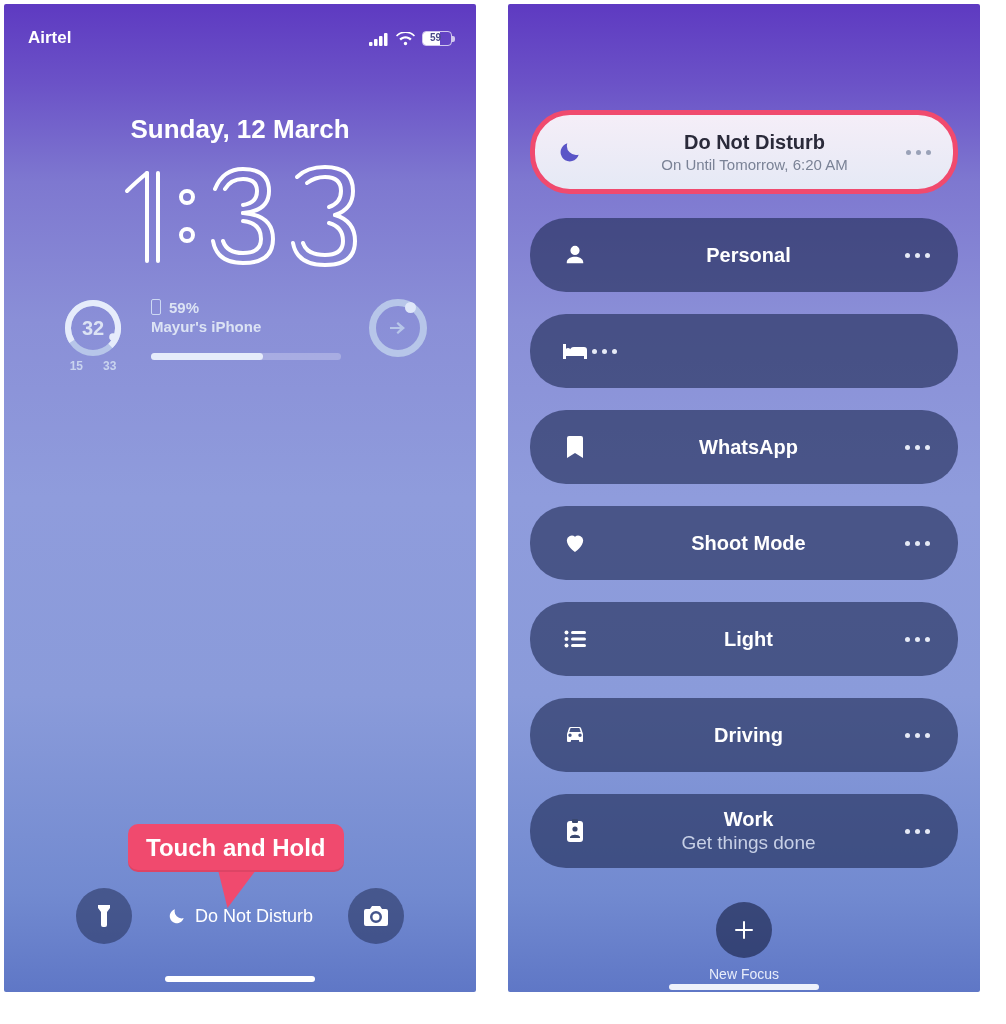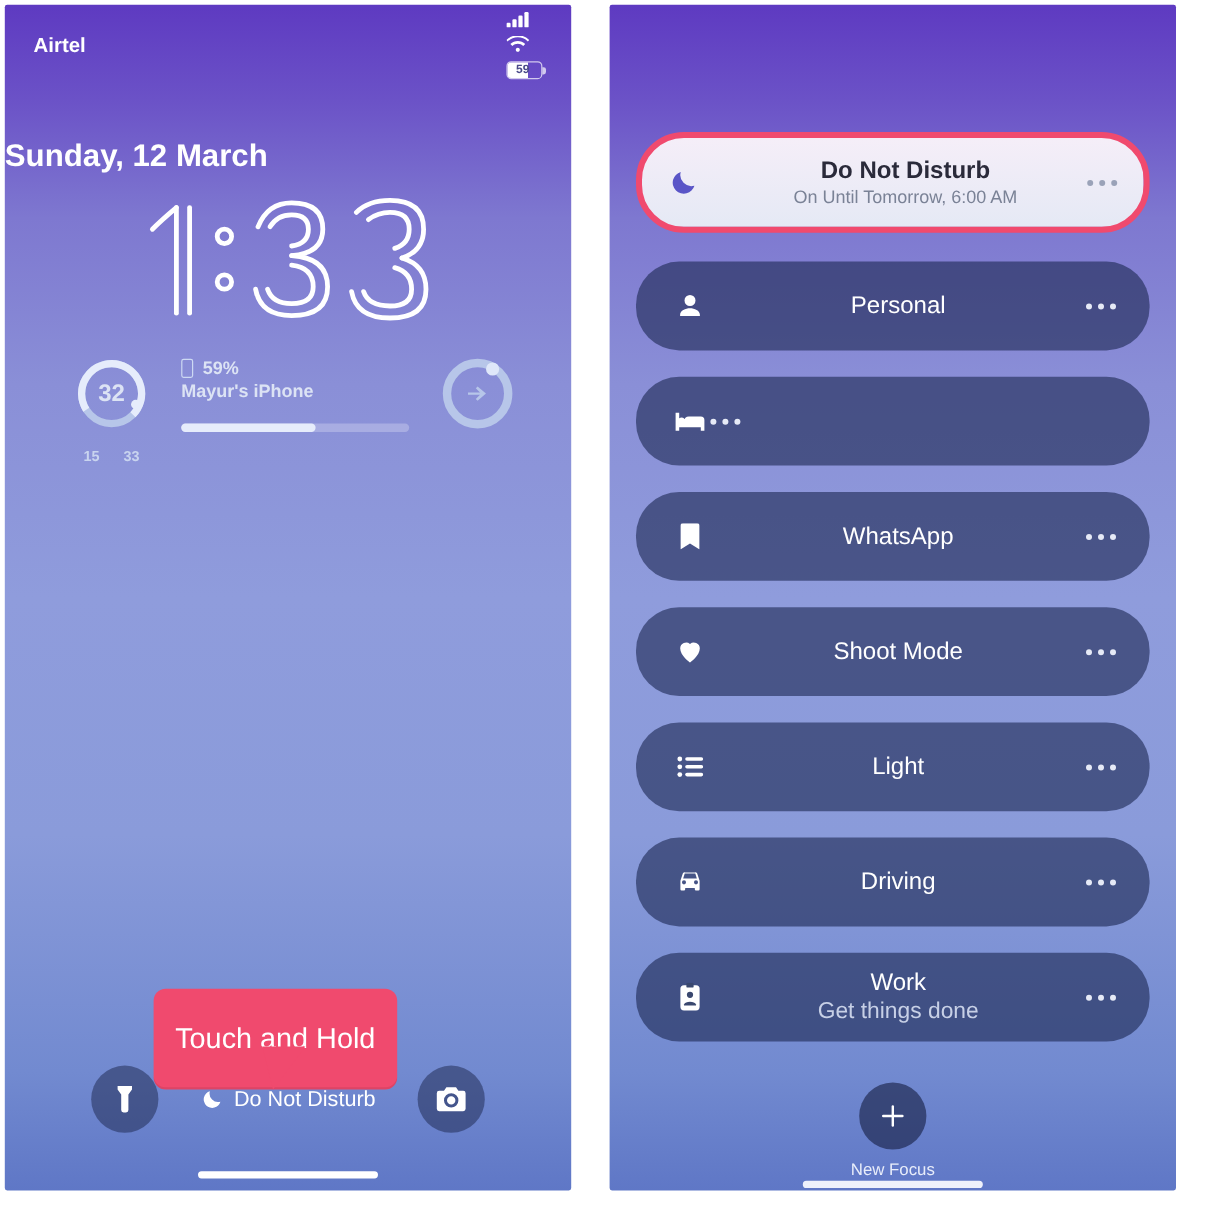--- a/index.html
+++ b/index.html
@@ -20,67 +20,67 @@
     overflow: hidden;
     background: linear-gradient(180deg, #5e3ac1 0%, #6b52c7 8%, #7e78d0 18%, #8a8fd7 32%, #8f9cdc 50%, #8a9bda 70%, #728ad0 90%, #5f77c6 100%);
   }
   
   .status-bar {
     position: absolute; top: 0; left: 0; right: 0;
     height: 50px; padding: 18px 24px 0;
     display: flex; justify-content: space-between; align-items: center;
     color: #fff; font-size: 17px; font-weight: 600;
   }
-  .status-right { display: flex; align-items: flex-start; gap: 7px; flex-direction: column; }
+  .status-right { display: flex; align-items: flex-end; gap: 7px; }
   .signal-icon, .wifi-icon { fill: #fff; }
   .battery {
     display: flex; align-items: center;
     border: 1.2px solid rgba(255,255,255,0.7); border-radius: 4px;
     width: 30px; height: 15px; position: relative;
   }
   .battery::after { content:""; position:absolute; right:-3.5px; top:4px; width:2.2px; height:6px; background:rgba(255,255,255,0.7); border-radius:0 2px 2px 0; }
   .battery-fill { height:100%; background:#fff; border-radius:3px 0 0 3px; width:59%; }
   .battery-txt { position:absolute; left:7px; top:0.5px; font-size:10px; font-weight:700; color:#4a4a8a; mix-blend-mode:normal; }
 
   .date {
     margin-top: 110px;
-    color: #fff; font-size: 26px; font-weight: 600;
+    text-align: center; color: #fff; font-size: 26px; font-weight: 600;
   }
   .clock {
     text-align: center; color: #fff; font-size: 118px; line-height: 1;
     font-weight: 300; letter-spacing: 2px; margin-top: 6px; font-family: "Helvetica Neue";
     height: 130px; display:flex; justify-content:center; align-items:center; gap:4px;
   }
   .clock svg { display:block; }
 
   .widget-row {
     margin-top: 18px;
     display: flex; align-items: flex-start; justify-content: center; gap: 18px;
     color: #dce3f4; font-size: 15px; font-weight: 600;
   }
   .weather-widget { display:flex; flex-direction:column; align-items:center; width:80px; }
   .weather-ring { width:58px; height:58px; position:relative; }
   .weather-ring svg { position:absolute; inset:0; }
   .weather-temp { position:absolute; inset:0; display:flex; align-items:center; justify-content:center; font-size:20px; font-weight:700; color:#dce3f4; }
-  .weather-sub { font-size:12px; margin-top:16px; display:flex; gap:20px; color:#c9d4ef; }
+  .weather-sub { font-size:12px; margin-top:2px; display:flex; gap:20px; color:#c9d4ef; }
 
   .battery-widget { width:200px; text-align:left; }
   .battery-widget .line1 { display:flex; gap:8px; font-size:15px; }
   .phone-icon { display:inline-block; width:10px; height:16px; border:1.4px solid #cdd9f3; border-radius:2px; position:relative; }
   .battery-bar { margin-top:18px; width:190px; height:7px; background:rgba(255,255,255,0.25); border-radius:4px; position:relative; }
   .battery-bar-fill { height:100%; background:#e6ecfb; border-radius:4px; width:59%; }
 
   .arrow-widget { width:58px; height:58px; border-radius:50%; border:7px solid #b7c6e9; display:flex; align-items:center; justify-content:center; position:relative; }
   .arrow-widget::after { content:""; position:absolute; top:-4px; right:4px; width:11px; height:11px; background:#dfe7f9; border-radius:50%; }
   .arrow-widget svg { fill:#b7c6e9; }
 
   .callout {
     position:absolute; left:124px; top:820px;
-    background:#f04a6e; color:#fff; padding:28px 18px; border-radius:10px;
-    font-size:24px; font-weight:400;
+    background:#f04a6e; color:#fff; padding:10px 18px; border-radius:10px;
+    font-size:24px; font-weight:700;
     box-shadow: inset 0 -2px 0 rgba(0,0,0,0.08);
   }
   .callout-arrow {
     position:absolute; left:210px; top:868px; width:0; height:0;
     border-left:18px solid transparent; border-right:18px solid transparent;
     border-top:36px solid #f04a6e; transform:skewX(-14deg);
   }
 
   .bottom-row {
     position:absolute; bottom:48px; left:0; right:0;
@@ -117,21 +117,21 @@
   .pill {
     background: rgba(27,38,80,0.6);
     border-radius: 36px;
     height: 74px;
     display:flex; align-items:center; padding:0 28px;
     color:#fff;
   }
   .pill .icon-slot { width:34px; display:flex; align-items:center; justify-content:center; }
   .pill .icon-slot svg { fill:#fff; }
   .pill .center { flex:1; text-align:center; }
-  .pill .title { font-size:20px; font-weight:400; }
+  .pill .title { font-size:20px; font-weight:700; }
   .pill .sub { font-size:19px; color:#c7d0e6; margin-top:1px; }
   .pill .dots3 span { background:#e6eaf6; }
 
   .plus-btn {
     position:absolute; left:50%; transform:translateX(-50%); bottom:34px;
     width:56px; height:56px; border-radius:50%; background: rgba(20,28,64,0.6);
     display:flex; align-items:center; justify-content:center; color:#fff; font-size:28px; font-weight:300;
   }
   .new-focus { position:absolute; left:50%; transform:translateX(-50%); bottom:10px; color:#e8edfa; font-size:14px; font-weight:500; }
   .home-indicator.r2 { background:#eef1fb; width:150px; bottom:2px; }
@@ -253,21 +253,21 @@
 </div>
 
 <div class="phone">
 
   <div class="focus-card">
     <svg class="moon" width="26" height="26" viewBox="0 0 24 24" fill="#5a55c7">
         <path d="M20 14.5A8.5 8.5 0 0 1 9.5 4 8.5 8.5 0 1 0 20 14.5z"></path>
       </svg>
     <div class="center">
       <div class="title">Do Not Disturb</div>
-      <div class="sub">On Until Tomorrow, 6:00 AM</div>
+      <div class="sub">On Until Tomorrow, 6:20 AM</div>
     </div>
     <div class="dots3">
         <span></span>
         <span></span>
         <span></span>
       </div>
   </div>
 
   <div class="focus-list">
 

